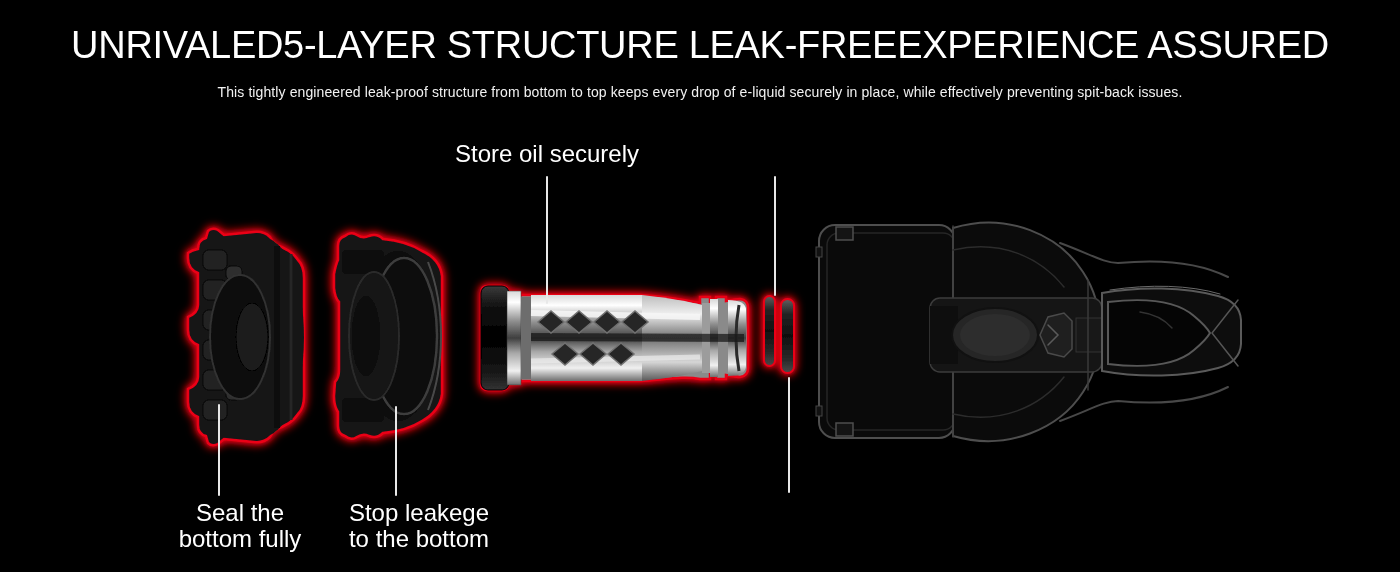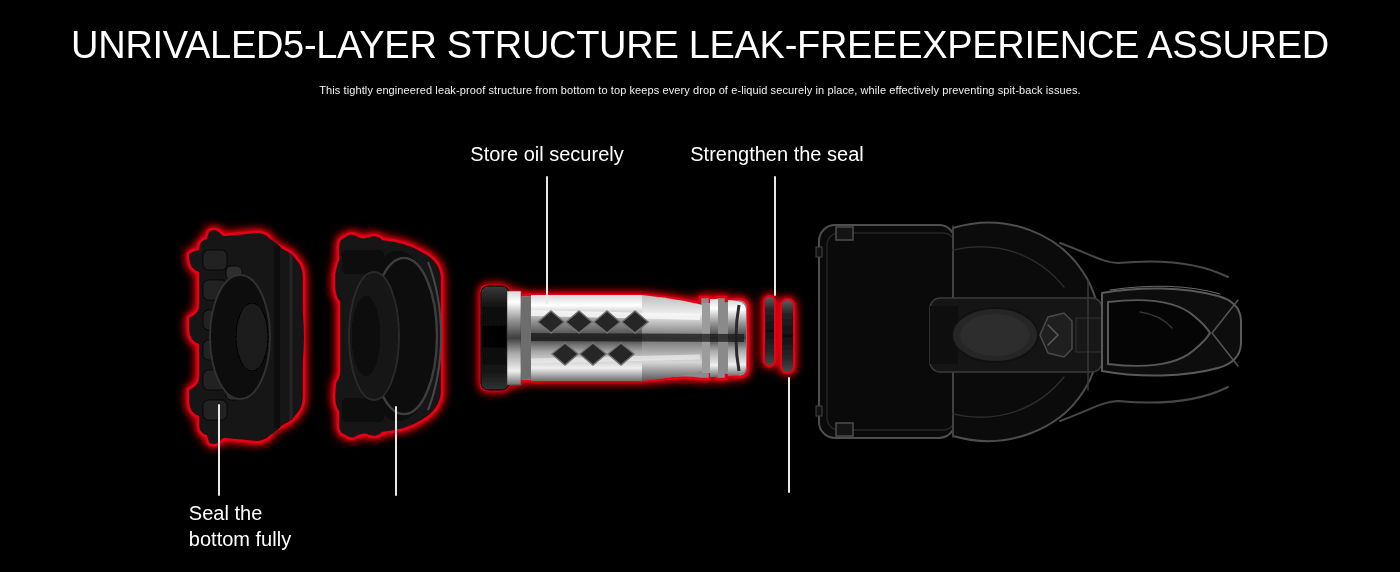--- a/index.html
+++ b/index.html
@@ -7,32 +7,32 @@
     position:relative;width:1400px;height:572px;background:#000;overflow:hidden;
     font-family:"Liberation Sans","DejaVu Sans",sans-serif;color:#fff;
   }
   .title{
     position:absolute;top:24px;left:0;width:100%;text-align:center;
     font-size:38px;font-weight:500;letter-spacing:-0.3px;color:#fff;margin:0;
     white-space:nowrap;
   }
   .subtitle{
     position:absolute;top:84px;left:0;width:100%;text-align:center;
-    font-size:11px;font-weight:400;letter-spacing:0.1px;color:#f2f2f2;margin:0;
+    font-size:14px;font-weight:400;letter-spacing:0.1px;color:#f2f2f2;margin:0;
   }
   .art{position:absolute;left:0;top:0;width:1400px;height:572px;display:block;}
   .cline{position:absolute;width:2px;background:#e8e8e8;border-radius:1px;}
   .cline.l-store{left:546px;top:176px;height:128px;}
   .cline.l-strength{left:774px;top:176px;height:120px;}
   .cline.l-sealbottom{left:218px;top:404px;height:92px;}
   .cline.l-stopleak{left:395px;top:406px;height:90px;}
   .cline.l-sealtop{left:788px;top:377px;height:116px;}
   .callout{
-    position:absolute;font-size:20px;font-weight:500;color:#fff;
-    line-height:26px;transform:translateX(-50%);
+    position:absolute;font-size:24px;font-weight:500;color:#fff;
+    text-align:center;line-height:26px;transform:translateX(-50%);
   }
   .callout.top{top:141px;white-space:nowrap;}
   .co-store{left:547px;}
   .co-strength{left:777px;}
   .callout.bottom{top:500px;white-space:pre-line;margin-left:28px;}
   .co-sealbottom{left:212px;}
   .co-stopleak{left:391px;}
   .co-sealtop{left:790px;white-space:nowrap;}
 </style>
 </head>
@@ -188,17 +188,18 @@
     </g>
   </svg>
 
   <div class="cline l-store"></div>
   <div class="cline l-strength"></div>
   <div class="cline l-sealbottom"></div>
   <div class="cline l-stopleak"></div>
   <div class="cline l-sealtop"></div>
 
   <div class="callout top co-store">Store oil securely</div>
-  <div class="callout top co-strength">Strengthen the seal</div>
   <div class="callout bottom co-sealbottom">Seal the
 bottom fully</div>
+  <div class="callout bottom co-stopleak">Stop leakege
+to the bottom</div>
 
 </div>
 
 </body></html>

